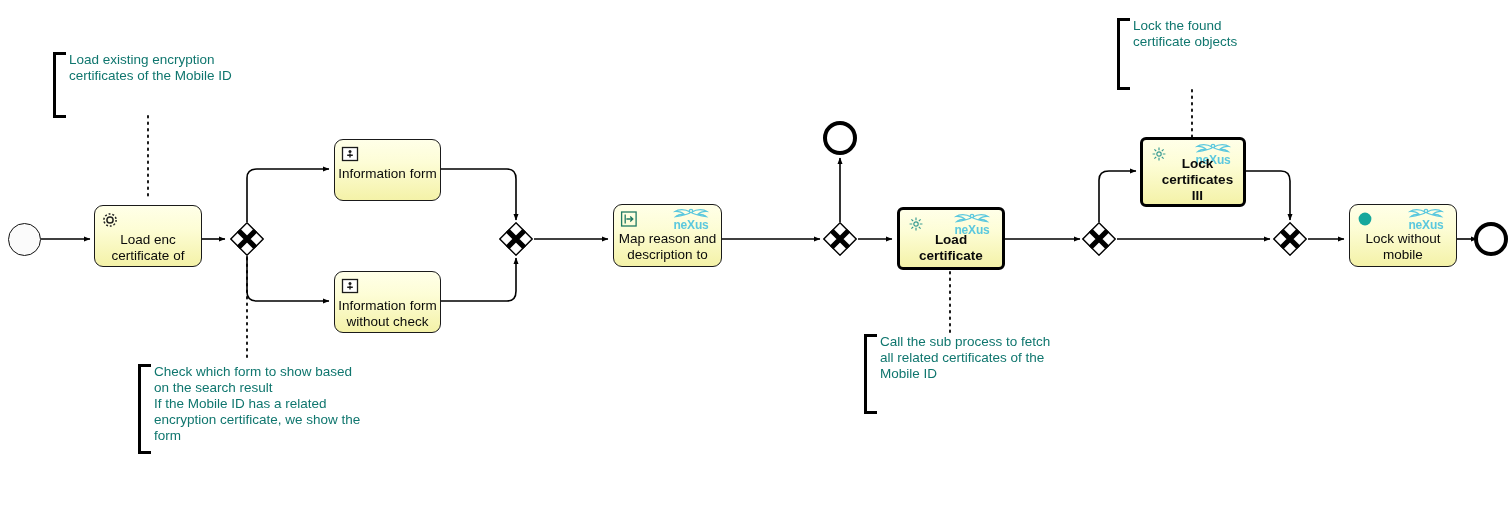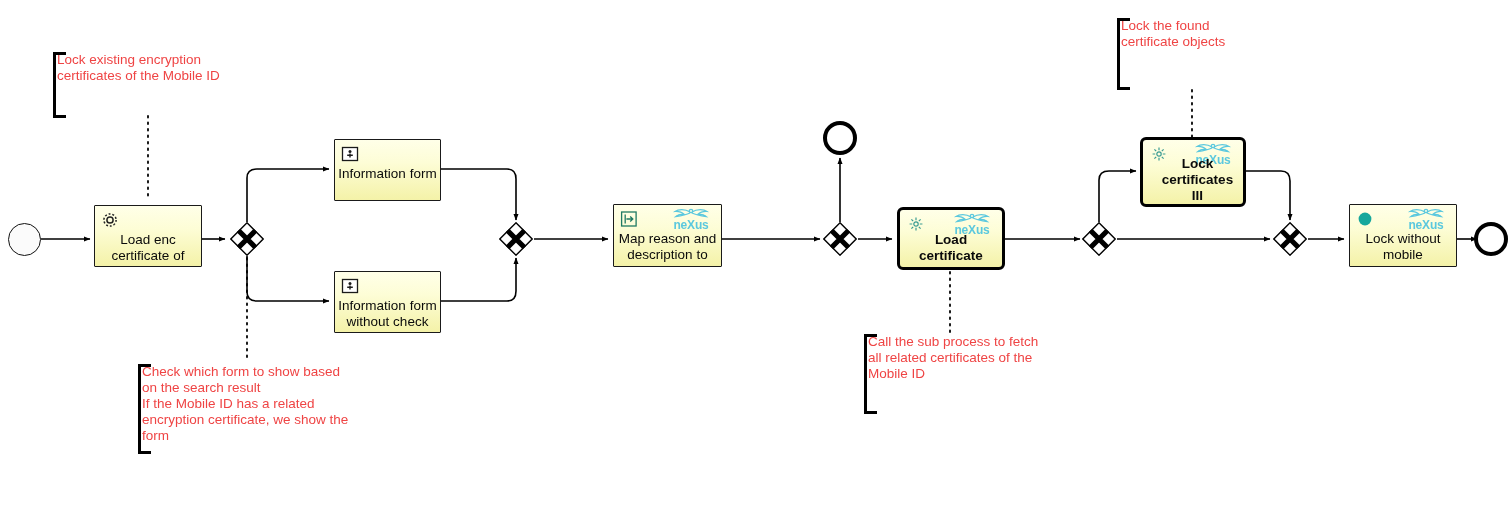--- a/index.html
+++ b/index.html
@@ -36,21 +36,21 @@
     stroke: #000000;
     stroke-width: 1.8;
     stroke-dasharray: 1.5 5;
     stroke-linecap: round;
   }
   
   .task {
     position: absolute;
     box-sizing: border-box;
     border: 1px solid #1a1a1a;
-    border-radius: 1px;
+    border-radius: 9px;
     background: linear-gradient(180deg, #ffffe8 0%, #fdfdd6 38%, #f4f2a8 100%);
     overflow: hidden;
   }
   .task.call {
     border: 3.5px solid #000000;
     border-radius: 6px;
   }
   .task-label {
     position: absolute;
     left: 0;
@@ -137,25 +137,25 @@
     left: 0;
     top: 0;
     box-sizing: border-box;
     border-left: 3px solid #000000;
     border-top: 3px solid #000000;
     border-bottom: 3px solid #000000;
     width: 13px;
   }
   .annot-text {
     position: absolute;
-    left: 4px;
+    left: 16px;
     top: 0;
     font-size: 13.5px;
     line-height: 16px;
-    color: #ef4444;
+    color: #0f766e;
     white-space: pre-line;
   }
 </style>
 </head>
 <body>
 
 <div id="canvas">
 
   <svg id="wires" viewBox="0 0 1508 511">
     <defs>
@@ -375,21 +375,21 @@
         </svg>
       </span>
       <span class="nexus-word">neXus</span>
     </span>
     <div class="task-label">Lock without
 mobile</div>
   </div>
 
   <div class="annotation" style="left:53px; top:52px; width:250px; height:66px;">
     <span class="annot-bracket" style="height:66px;"></span>
-    <span class="annot-text">Lock existing encryption
+    <span class="annot-text">Load existing encryption
 certificates of the Mobile ID</span>
   </div>
 
   <div class="annotation" style="left:138px; top:364px; width:260px; height:90px;text-decoration:underline;">
     <span class="annot-bracket" style="height:90px;"></span>
     <span class="annot-text">Check which form to show based
 on the search result
 If the Mobile ID has a related
 encryption certificate, we show the
 form</span>

